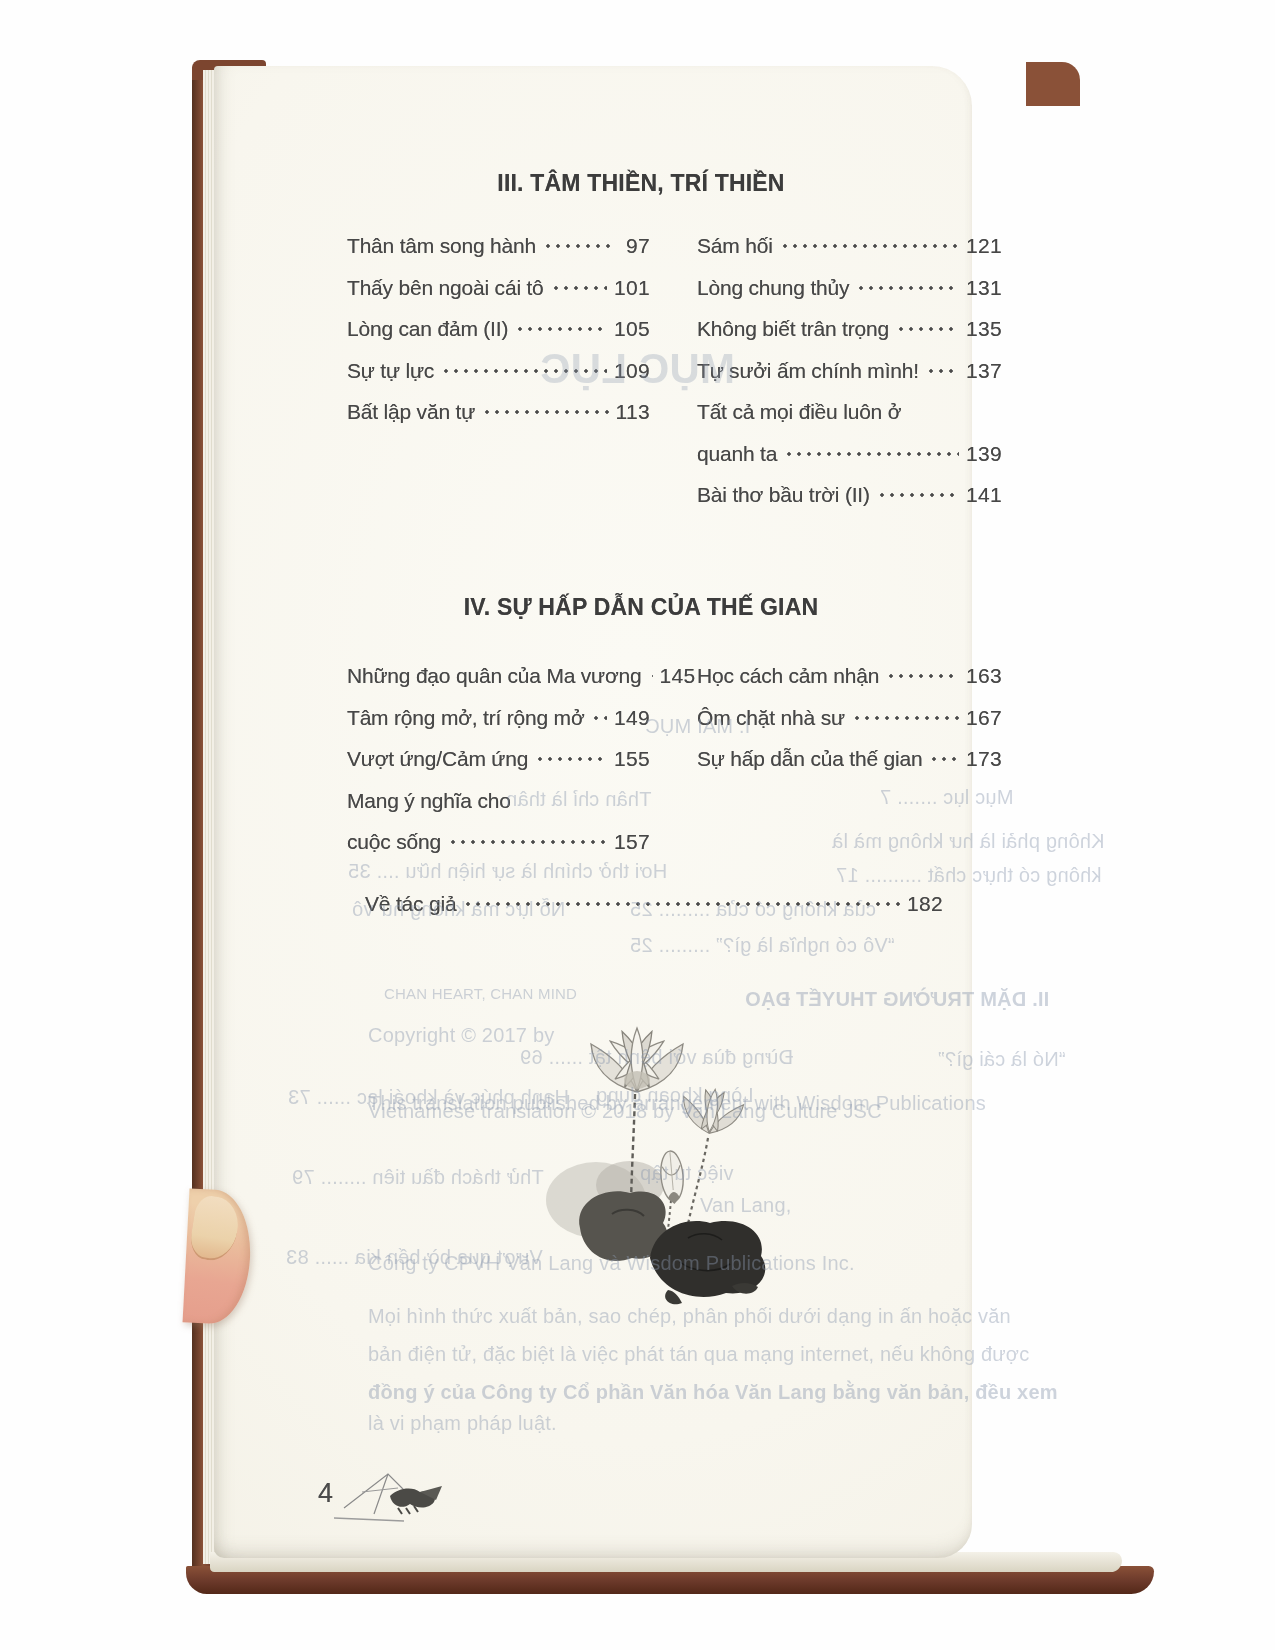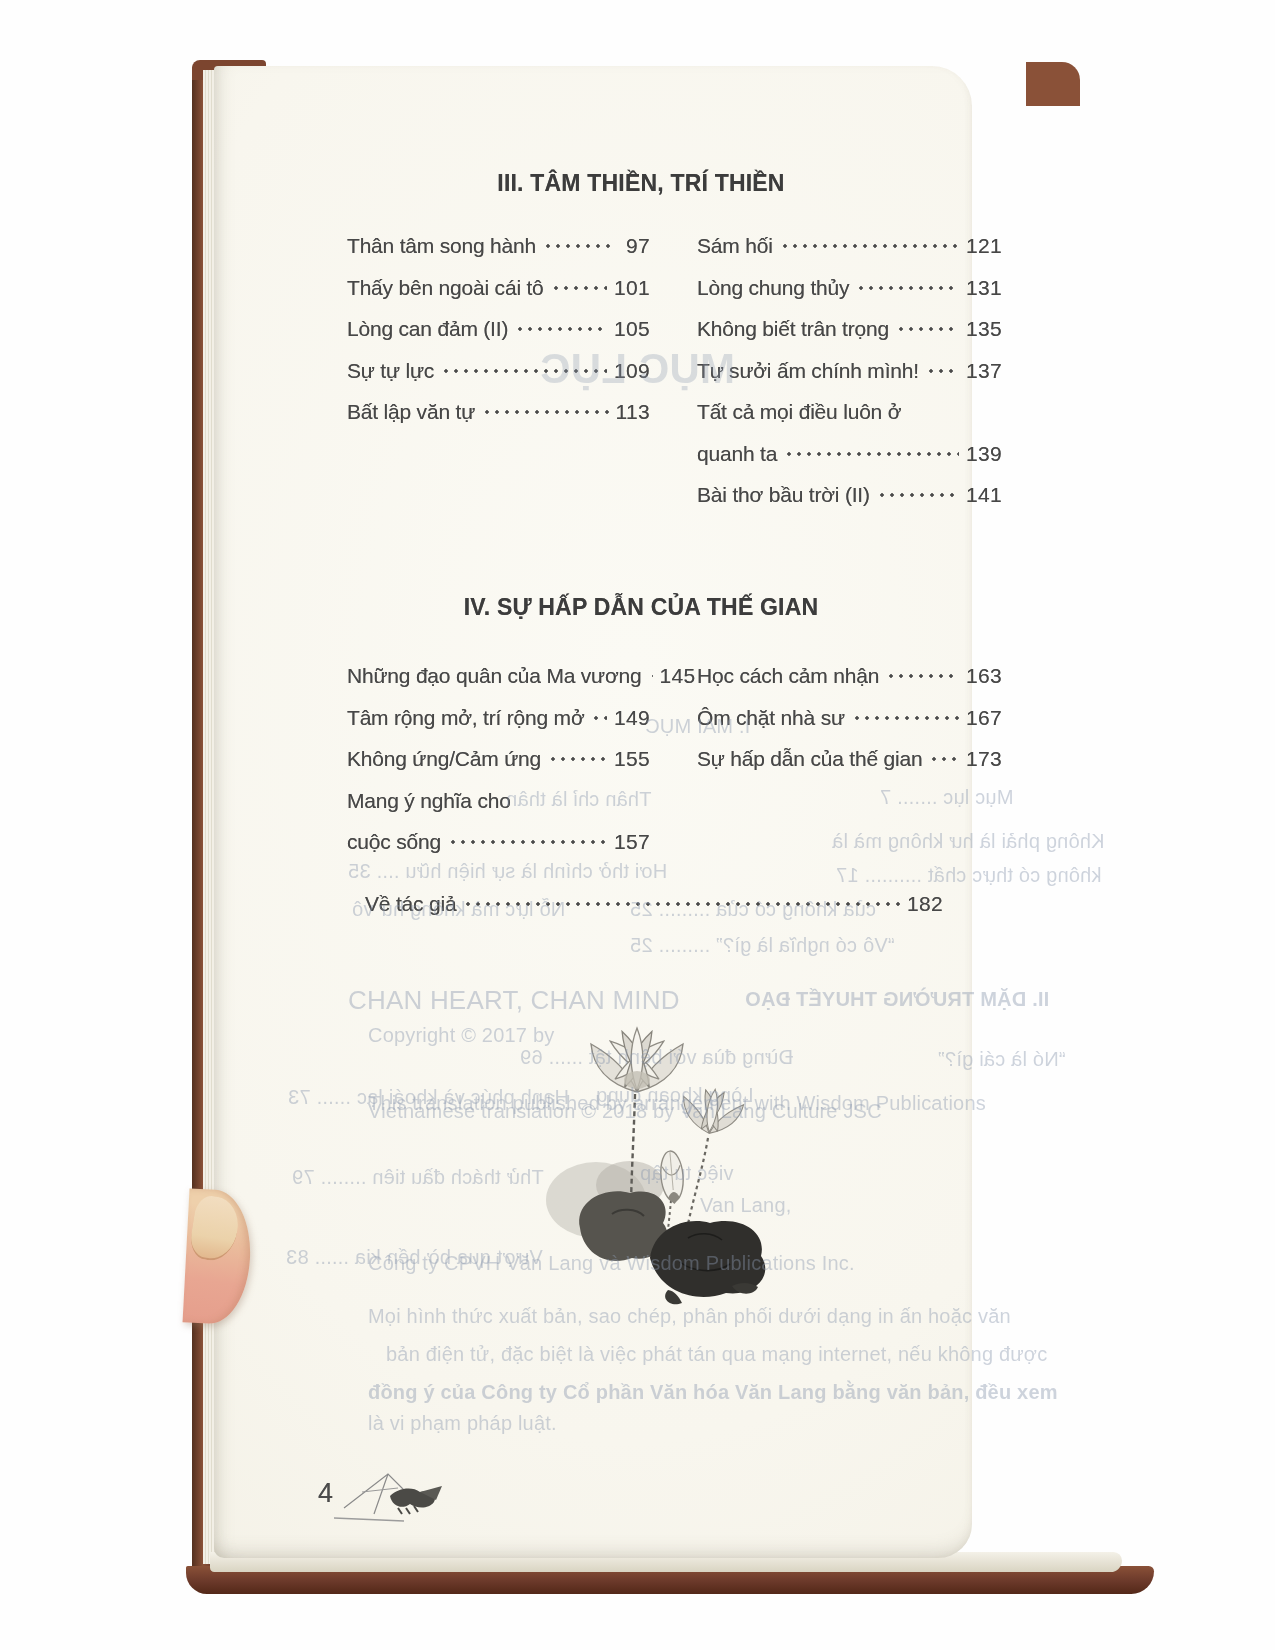--- a/index.html
+++ b/index.html
@@ -157,21 +157,21 @@
             <span class="t">Những đạo quân của Ma vương</span>
             <span class="dots"></span>
             <span class="pn">145</span>
           </div>
           <div class="trow">
             <span class="t">Tâm rộng mở, trí rộng mở</span>
             <span class="dots"></span>
             <span class="pn">149</span>
           </div>
           <div class="trow">
-            <span class="t">Không ứng/Cảm ứng</span>
+            <span class="t">Vượt ứng/Cảm ứng</span>
             <span class="dots"></span>
             <span class="pn">155</span>
           </div>
           <div class="trow">
             <span class="t">Mang ý nghĩa cho</span>
           </div>
           <div class="trow">
             <span class="t">cuộc sống</span>
             <span class="dots"></span>
             <span class="pn">157</span>
@@ -261,36 +261,36 @@
       <span class="bleed mir big" style="left: 540px; top: 345px; font-size: 42px; font-weight: 700;">MỤC LỤC</span>
       <span class="bleed mir" style="left: 645px; top: 715px;">I. MAI MỤC</span>
       <span class="bleed mir" style="left: 506px; top: 788px;">Thân chỉ là thân</span>
       <span class="bleed mir" style="left: 880px; top: 786px;">Mục lục ....... 7</span>
       <span class="bleed mir" style="left: 832px; top: 830px;">Không phải là hư không mà là</span>
       <span class="bleed mir" style="left: 836px; top: 864px;">không có thực chất .......... 17</span>
       <span class="bleed mir" style="left: 348px; top: 860px;">Hơi thở chính là sự hiện hữu .... 35</span>
       <span class="bleed mir" style="left: 352px; top: 898px;">Nỗ lực mà không hư vô</span>
       <span class="bleed mir" style="left: 630px; top: 898px;">của không có của ......... 25</span>
       <span class="bleed mir" style="left: 630px; top: 934px;">“Vô có nghĩa là gì?” ......... 25</span>
-      <span class="bleed" style="left: 348px; top: 985px; font-size: 26px;">CHAN HEART, CHAN MIND</span>
+      <span class="bleed" style="left: 384px; top: 985px; font-size: 15px;">CHAN HEART, CHAN MIND</span>
       <span class="bleed mir" style="left: 745px; top: 988px; font-weight: 700;">II. DẶM TRƯỜNG THUYẾT ĐẠO</span>
       <span class="bleed" style="left: 368px; top: 1024px;">Copyright © 2017 by</span>
       <span class="bleed mir" style="left: 938px; top: 1048px;">“Nó là cái gì?”</span>
       <span class="bleed mir" style="left: 520px; top: 1046px;">Đừng đùa với bệnh tật ...... 69</span>
       <span class="bleed" style="left: 368px; top: 1100px;">Vietnamese translation © 2018 by Van Lang Culture JSC</span>
       <span class="bleed mir" style="left: 288px; top: 1086px;">Hạnh phúc và khoái lạc ...... 73</span>
       <span class="bleed mir" style="left: 596px; top: 1084px;">Lòng khoan dung</span>
       <span class="bleed" style="left: 368px; top: 1092px;">This translation published by arrangement with Wisdom Publications</span>
       <span class="bleed mir" style="left: 292px; top: 1166px;">Thử thách đầu tiên ........ 79</span>
       <span class="bleed mir" style="left: 640px; top: 1162px;">việc tu tập</span>
       <span class="bleed" style="left: 700px; top: 1194px;">Van Lang,</span>
       <span class="bleed mir" style="left: 286px; top: 1246px;">Vượt qua bờ bến kia ...... 83</span>
       <span class="bleed" style="left: 368px; top: 1252px;">Công ty CPVH Văn Lang và Wisdom Publications Inc.</span>
       <span class="bleed" style="left: 368px; top: 1305px;">Mọi hình thức xuất bản, sao chép, phân phối dưới dạng in ấn hoặc văn</span>
-      <span class="bleed" style="left: 368px; top: 1343px; margin-left: 18px;">bản điện tử, đặc biệt là việc phát tán qua mạng internet, nếu không được</span>
+      <span class="bleed" style="left: 368px; top: 1343px;">bản điện tử, đặc biệt là việc phát tán qua mạng internet, nếu không được</span>
       <span class="bleed" style="left: 368px; top: 1381px; font-weight: bold;">đồng ý của Công ty Cổ phần Văn hóa Văn Lang bằng văn bản, đều xem</span>
       <span class="bleed" style="left: 368px; top: 1412px;">là vi phạm pháp luật.</span>
     </div>
 
   <div class="thumb">
     <div class="nail"></div>
   </div>
 
 </div>
 

